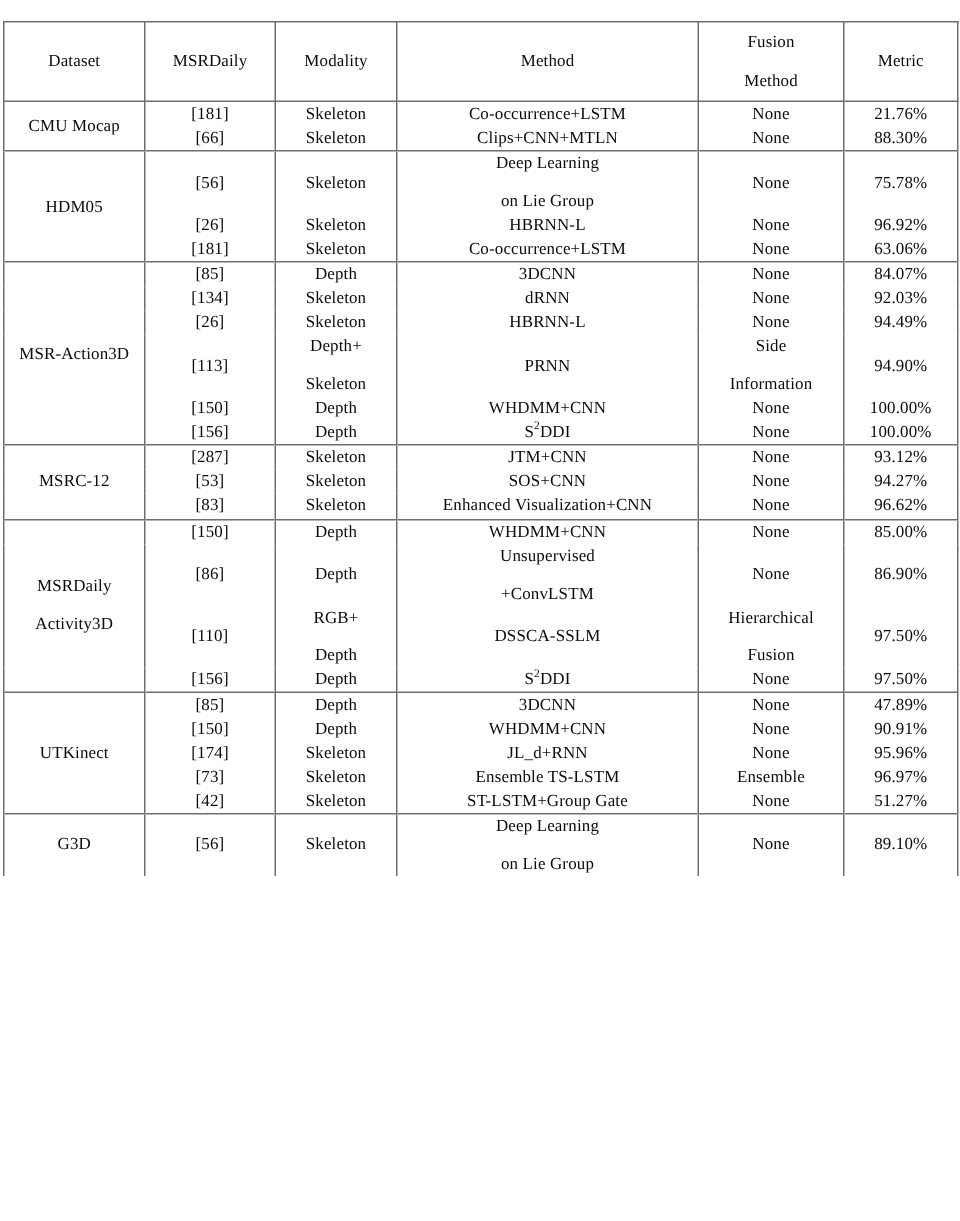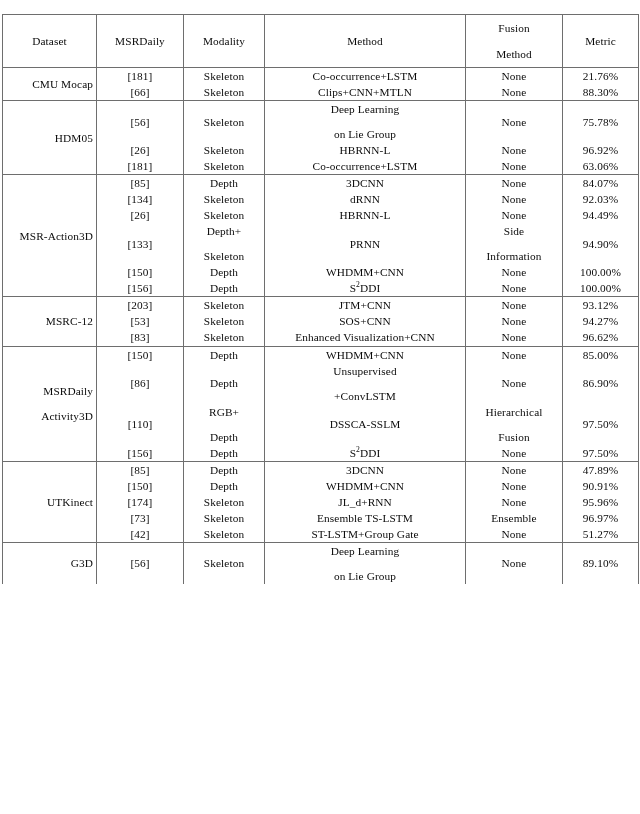--- a/index.html
+++ b/index.html
@@ -56,21 +56,20 @@
     height: 52px;
   }
 
   
   table.benchmark tr.group-start > td {
     border-top: 1px solid #6e6e6e;
   }
 
   table.benchmark td.dataset-cell {
     vertical-align: middle;
-    text-align: right;
   }
 
   .two-line {
     display: block;
   }
   .two-line span {
     display: block;
   }
   .two-line span.l1 { padding-bottom: 9px; }
 
@@ -169,21 +168,21 @@
           <td>92.03%</td>
         </tr>
         <tr>
           <td class="nowrap">[26]</td>
           <td>Skeleton</td>
           <td class="nowrap">HBRNN-L</td>
           <td>None</td>
           <td>94.49%</td>
         </tr>
         <tr>
-          <td class="nowrap">[133]</td>
+          <td class="nowrap">[113]</td>
           <td>
             <span class="two-line">
               <span class="l1">Depth+</span>
               <span class="l2">Skeleton</span>
             </span>
           </td>
           <td class="nowrap">PRNN</td>
           <td>
             <span class="two-line">
               <span class="l1">Side</span>
@@ -201,21 +200,21 @@
         </tr>
         <tr>
           <td class="nowrap">[156]</td>
           <td>Depth</td>
           <td class="nowrap">S<sup>2</sup>DDI</td>
           <td>None</td>
           <td>100.00%</td>
         </tr>
         <tr class="group-start">
           <td class="dataset-cell" rowspan="3">MSRC-12</td>
-          <td class="nowrap">[203]</td>
+          <td class="nowrap">[287]</td>
           <td>Skeleton</td>
           <td class="nowrap">JTM+CNN</td>
           <td>None</td>
           <td>93.12%</td>
         </tr>
         <tr>
           <td class="nowrap">[53]</td>
           <td>Skeleton</td>
           <td class="nowrap">SOS+CNN</td>
           <td>None</td>

